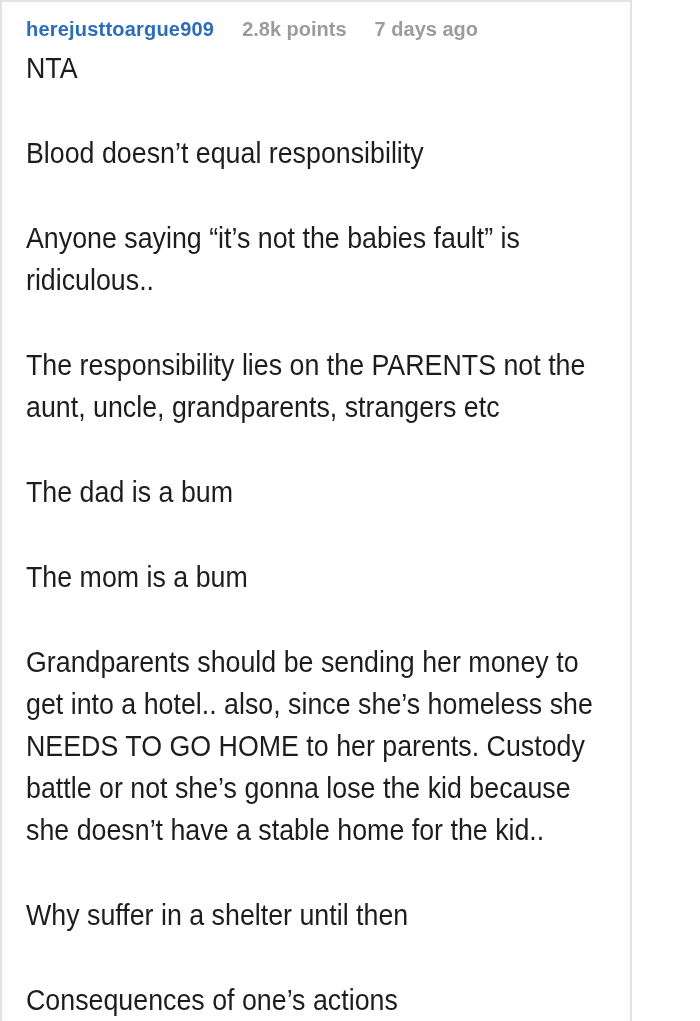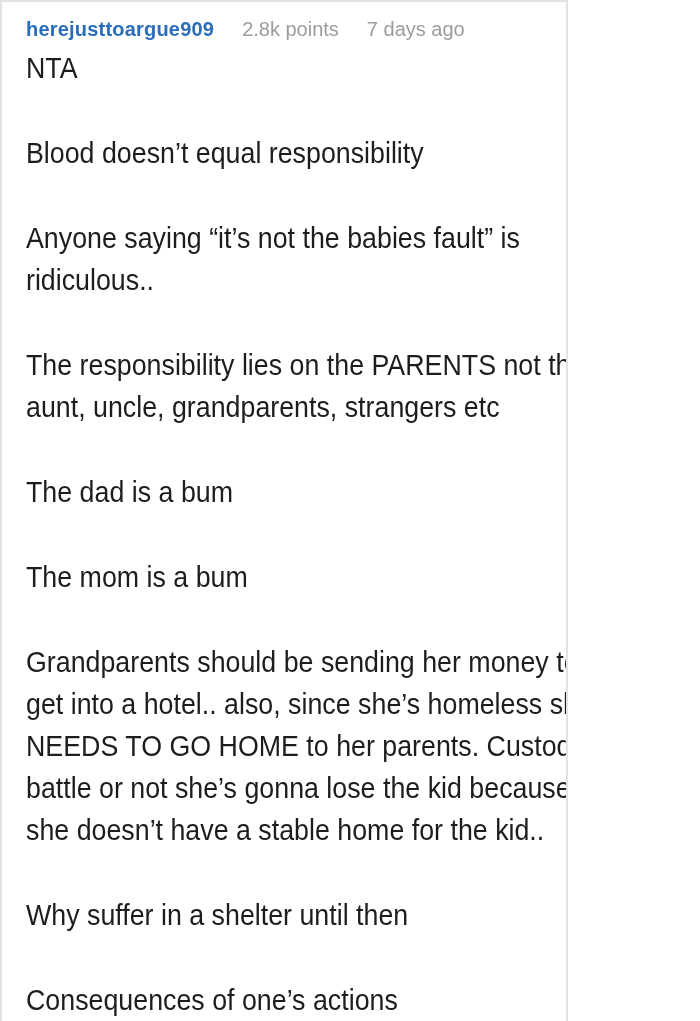--- a/index.html
+++ b/index.html
@@ -8,21 +8,21 @@
     --text-dark: #1d1d1d;
     --border-gray: #e3e3e3;
     --bg: #ffffff;
   }
   * { margin: 0; padding: 0; box-sizing: border-box; }
   html, body {
     background: var(--bg);
     font-family: "Liberation Sans", sans-serif;
   }
   .comment-card {
-    width: 568px;
+    width: 632px;
     height: 1021px;
     background: var(--bg);
     border-top: 2px solid var(--border-gray);
     border-left: 2px solid var(--border-gray);
     border-right: 2px solid var(--border-gray);
     padding: 16px 24px 0 24px;
     overflow: hidden;
   }
   .comment-header {
     display: flex;
@@ -34,21 +34,21 @@
     color: var(--username-blue);
     font-size: 20px;
     font-weight: 700;
     text-decoration: none;
     letter-spacing: 0.2px;
     cursor: pointer;
   }
   .meta {
     color: var(--meta-gray);
     font-size: 20px;
-    font-weight: 400;
+    font-weight: 700;
   }
   .comment-body {
     
     width: 730px;
     transform: scaleX(0.893);
     transform-origin: left top;
     color: var(--text-dark);
     font-size: 30px;
     line-height: 42px;
     font-weight: 400;

